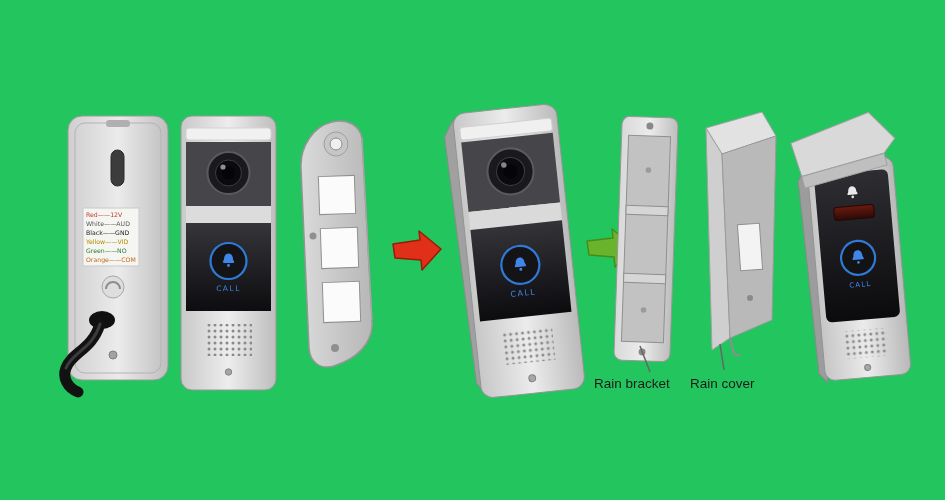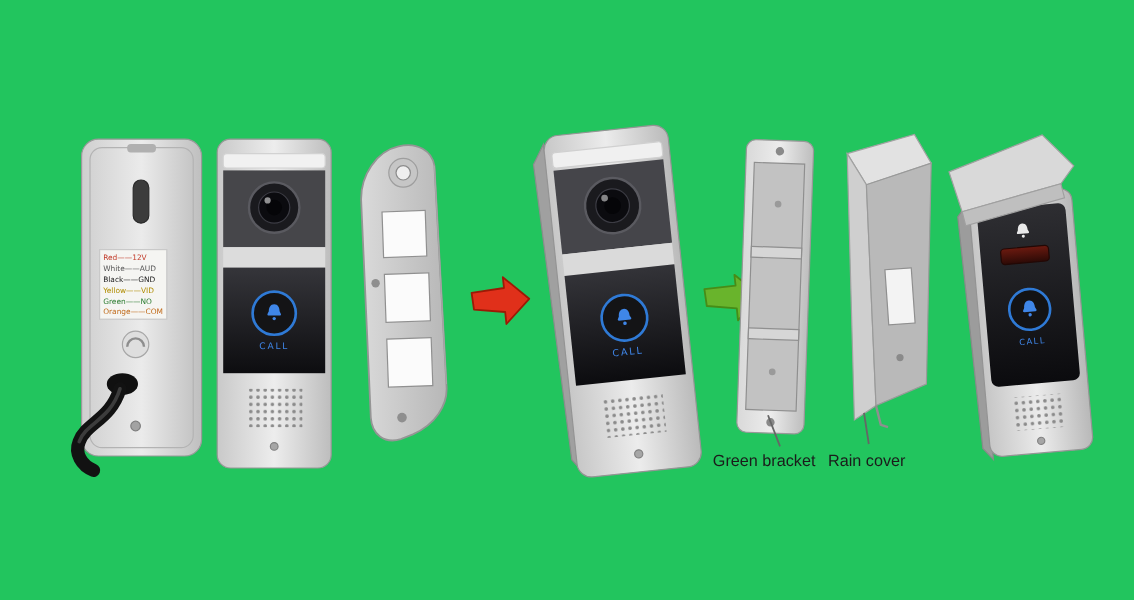--- a/index.html
+++ b/index.html
@@ -234,16 +234,16 @@
         <path d="M20,74 L104,58 L106,70 L22,86 Z" fill="#bfbfbf" stroke="#a0a0a0"></path>
       </svg>
     </div>
   </div>
 
   <svg class="item" style="left:560px;top:338px" width="250" height="44" viewBox="0 0 250 44">
     <line x1="80" y1="8" x2="90" y2="34" stroke="#666" stroke-width="1.5"></line>
     <line x1="160" y1="6" x2="164" y2="32" stroke="#666" stroke-width="1.5"></line>
   </svg>
 
-  <div class="label" style="left:594px;top:376px">Green bracket</div>
+  <div class="label" style="left:594px;top:376px">Rain bracket</div>
   <div class="label" style="left:690px;top:376px">Rain cover</div>
 
 </div>
 
 </body></html>

